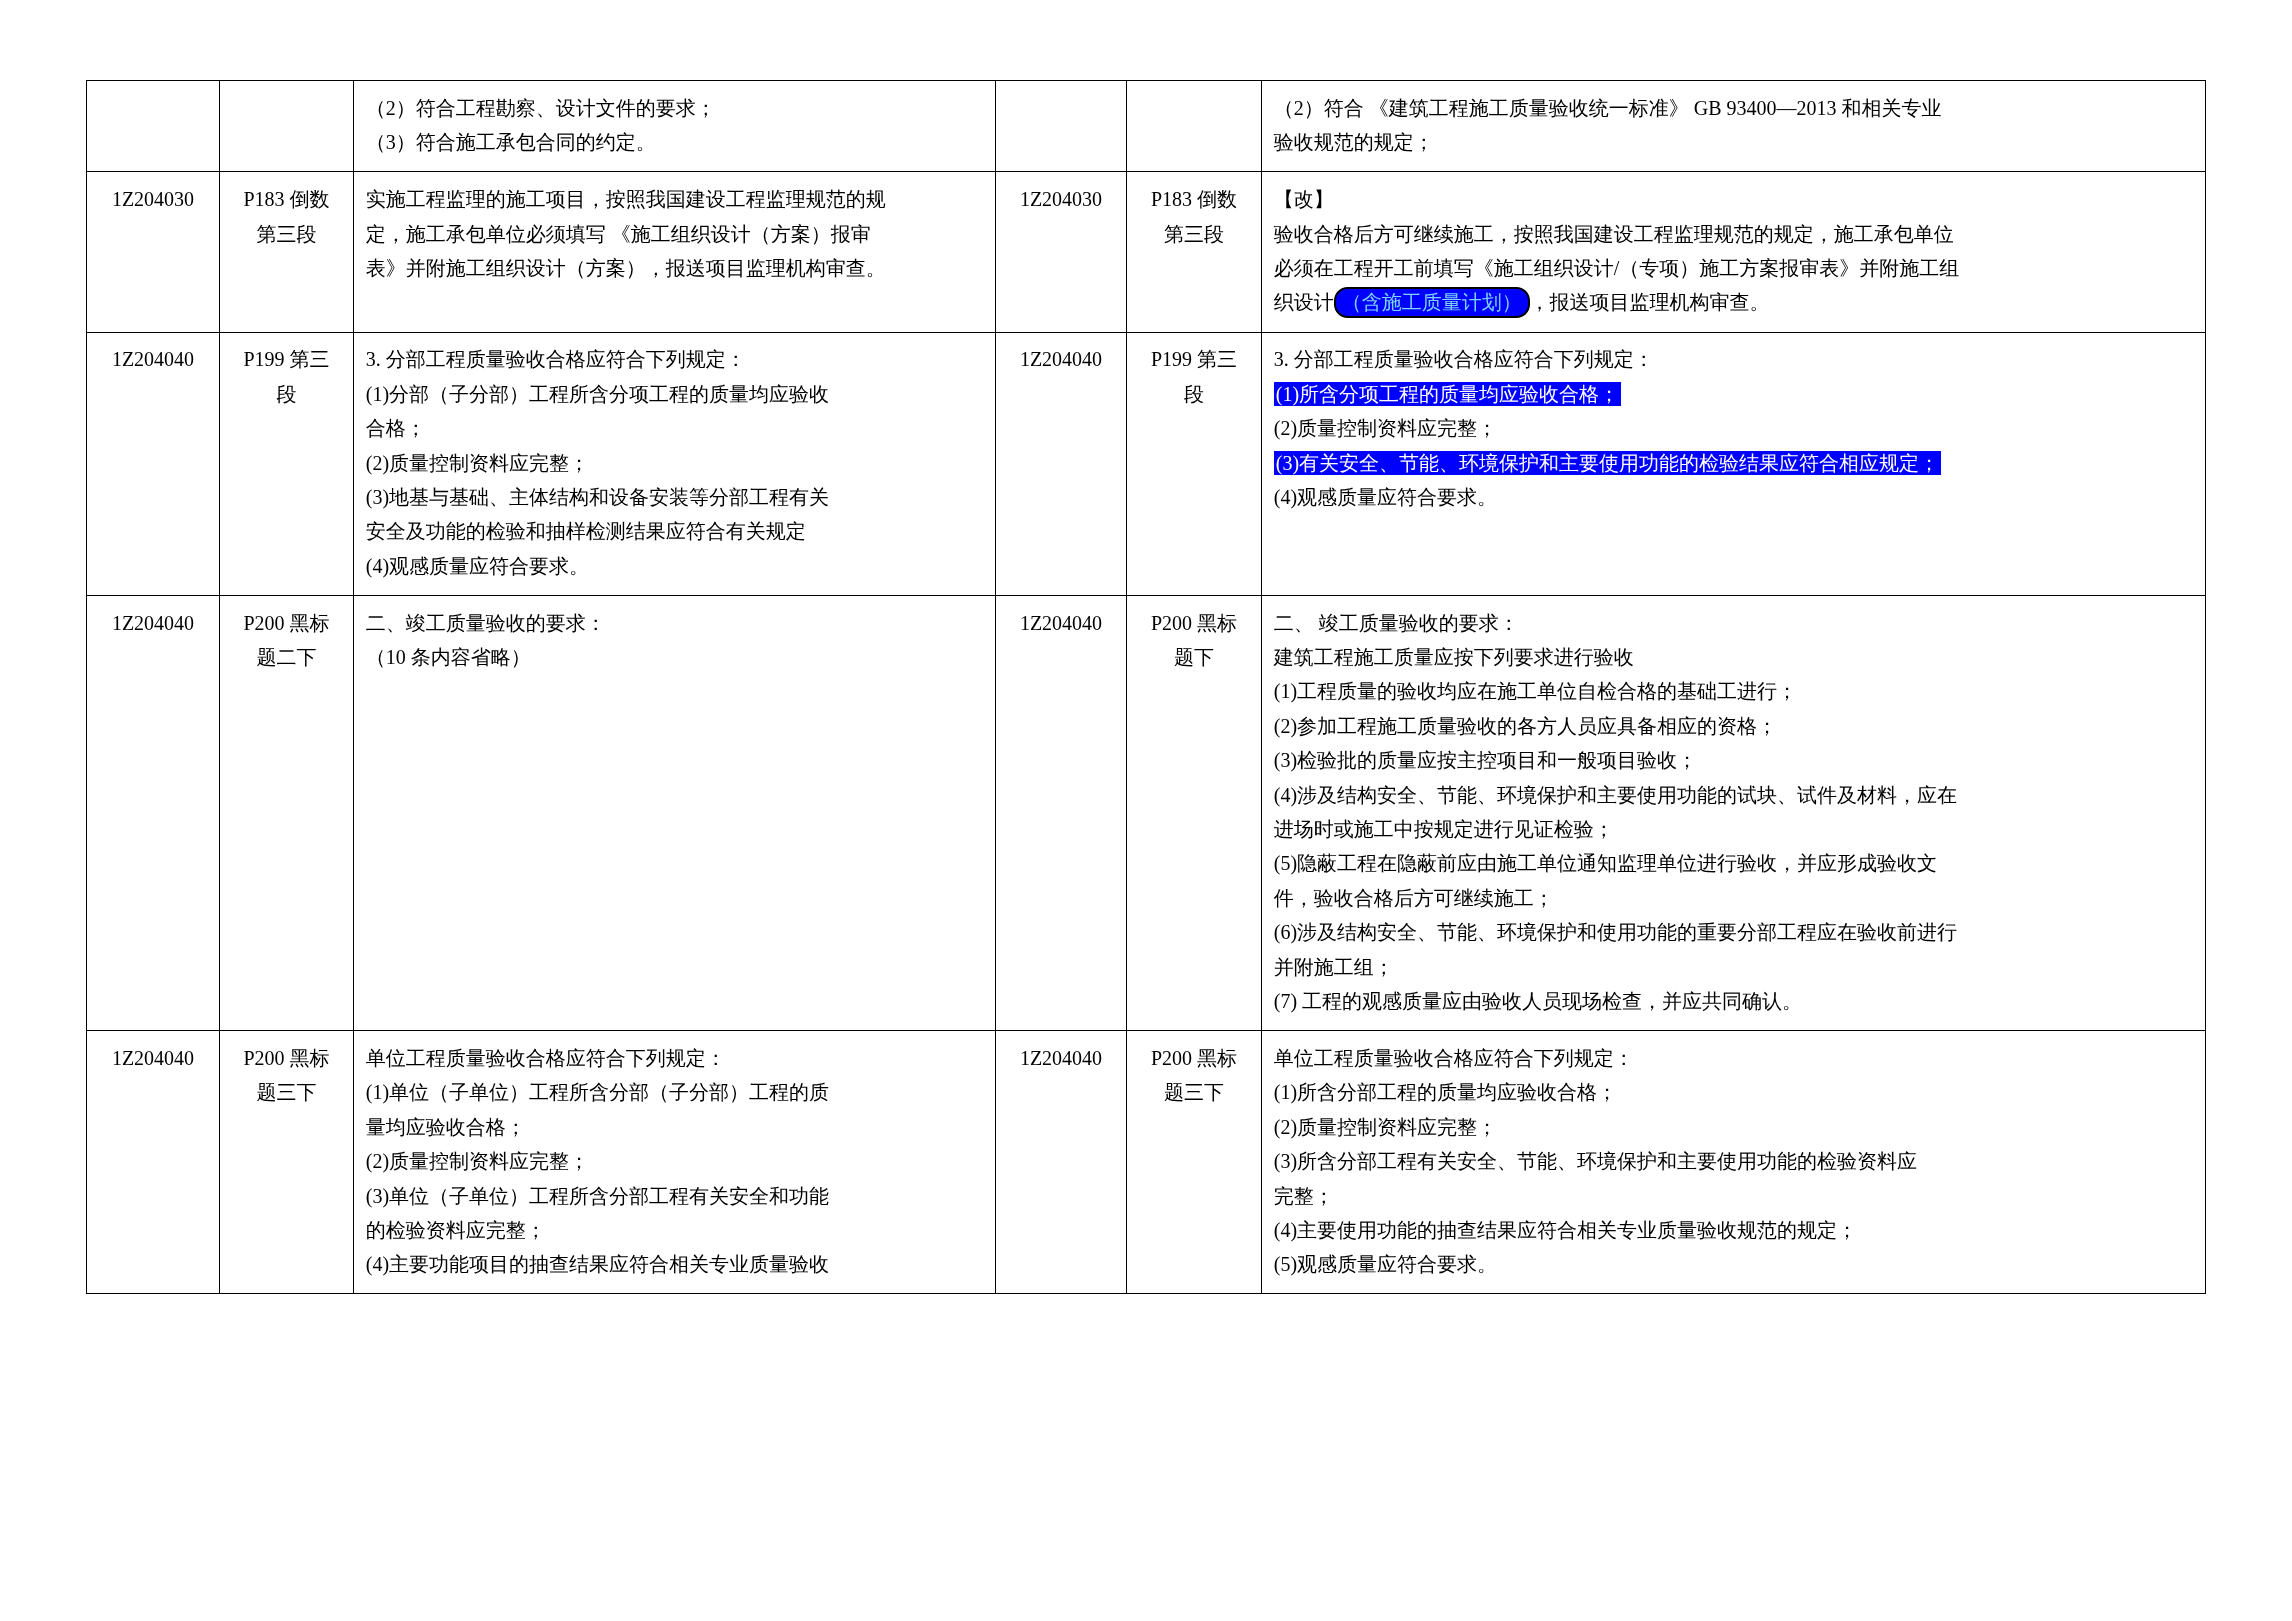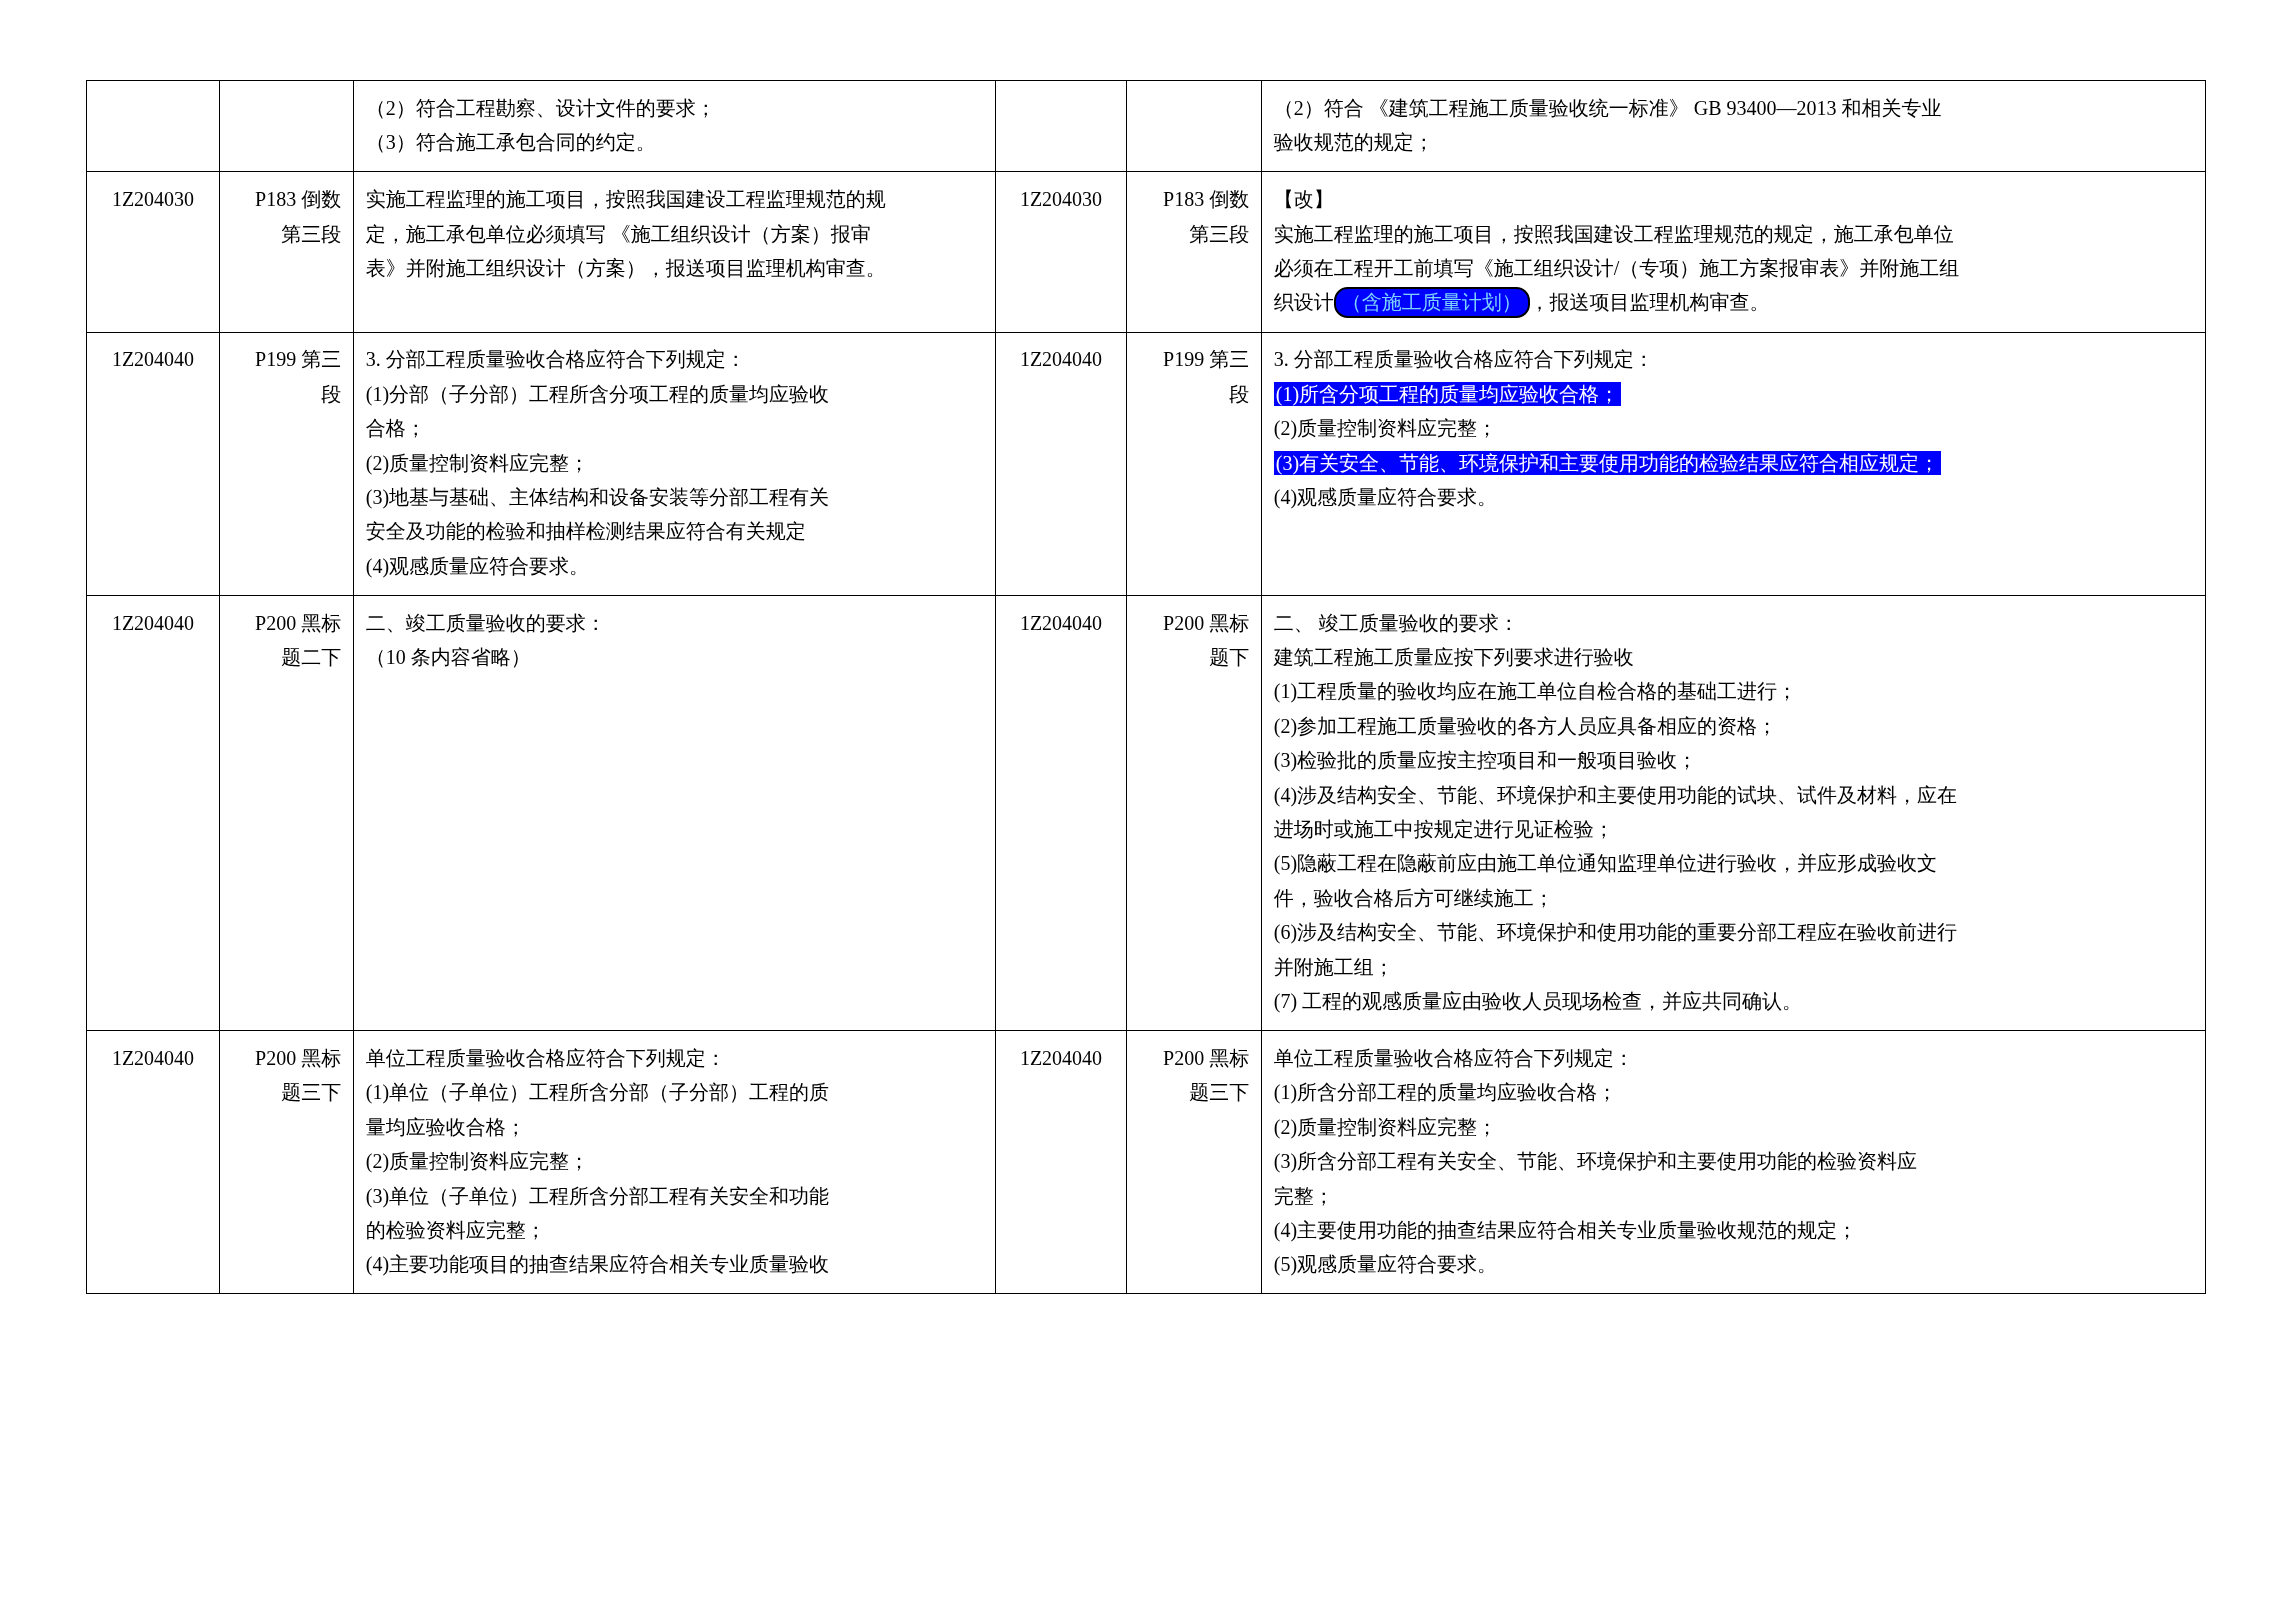--- a/index.html
+++ b/index.html
@@ -50,21 +50,21 @@
     white-space: nowrap;
     font-size: 20px;
     padding-left: 13.7px;
   }
   .loc {
     text-align: center;
     font-size: 20px;
     line-height: 1.8;
   }
   .loc-right {
-    text-align: right;
+    text-align: center;
     padding-right: 17.6px;
   }
   .body-cell p {
     margin: 0;
     text-indent: 0;
   }
   .ind1 { text-indent: 2.1em; }
   .ind0 { text-indent: 0; }
   .hl {
     background: #0000ff;
@@ -134,21 +134,21 @@
         </td>
         <td class="code">
           <span>1Z204030</span>
         </td>
         <td class="loc loc-right">
           <div>P183 倒数</div>
           <div>第三段</div>
         </td>
         <td class="body-cell">
           <p class="ind0">【改】</p>
-          <p class="ind0">实施工程监理的施工项目，按照我国建设工程监理规范的规定，施工承包单位</p>
+          <p class="ind0">验收合格后方可继续施工，按照我国建设工程监理规范的规定，施工承包单位</p>
           <p class="ind0">必须在工程开工前填写《施工组织设计/（专项）施工方案报审表》并附施工组</p>
           <p class="ind0">
             <span>织设计</span><span class="boxed">（含施工质量计划）</span><span>，报送项目监理机构审查。</span>
           </p>
         </td>
       </tr>
 
       <tr>
         <td class="code">
           <span>1Z204040</span>

